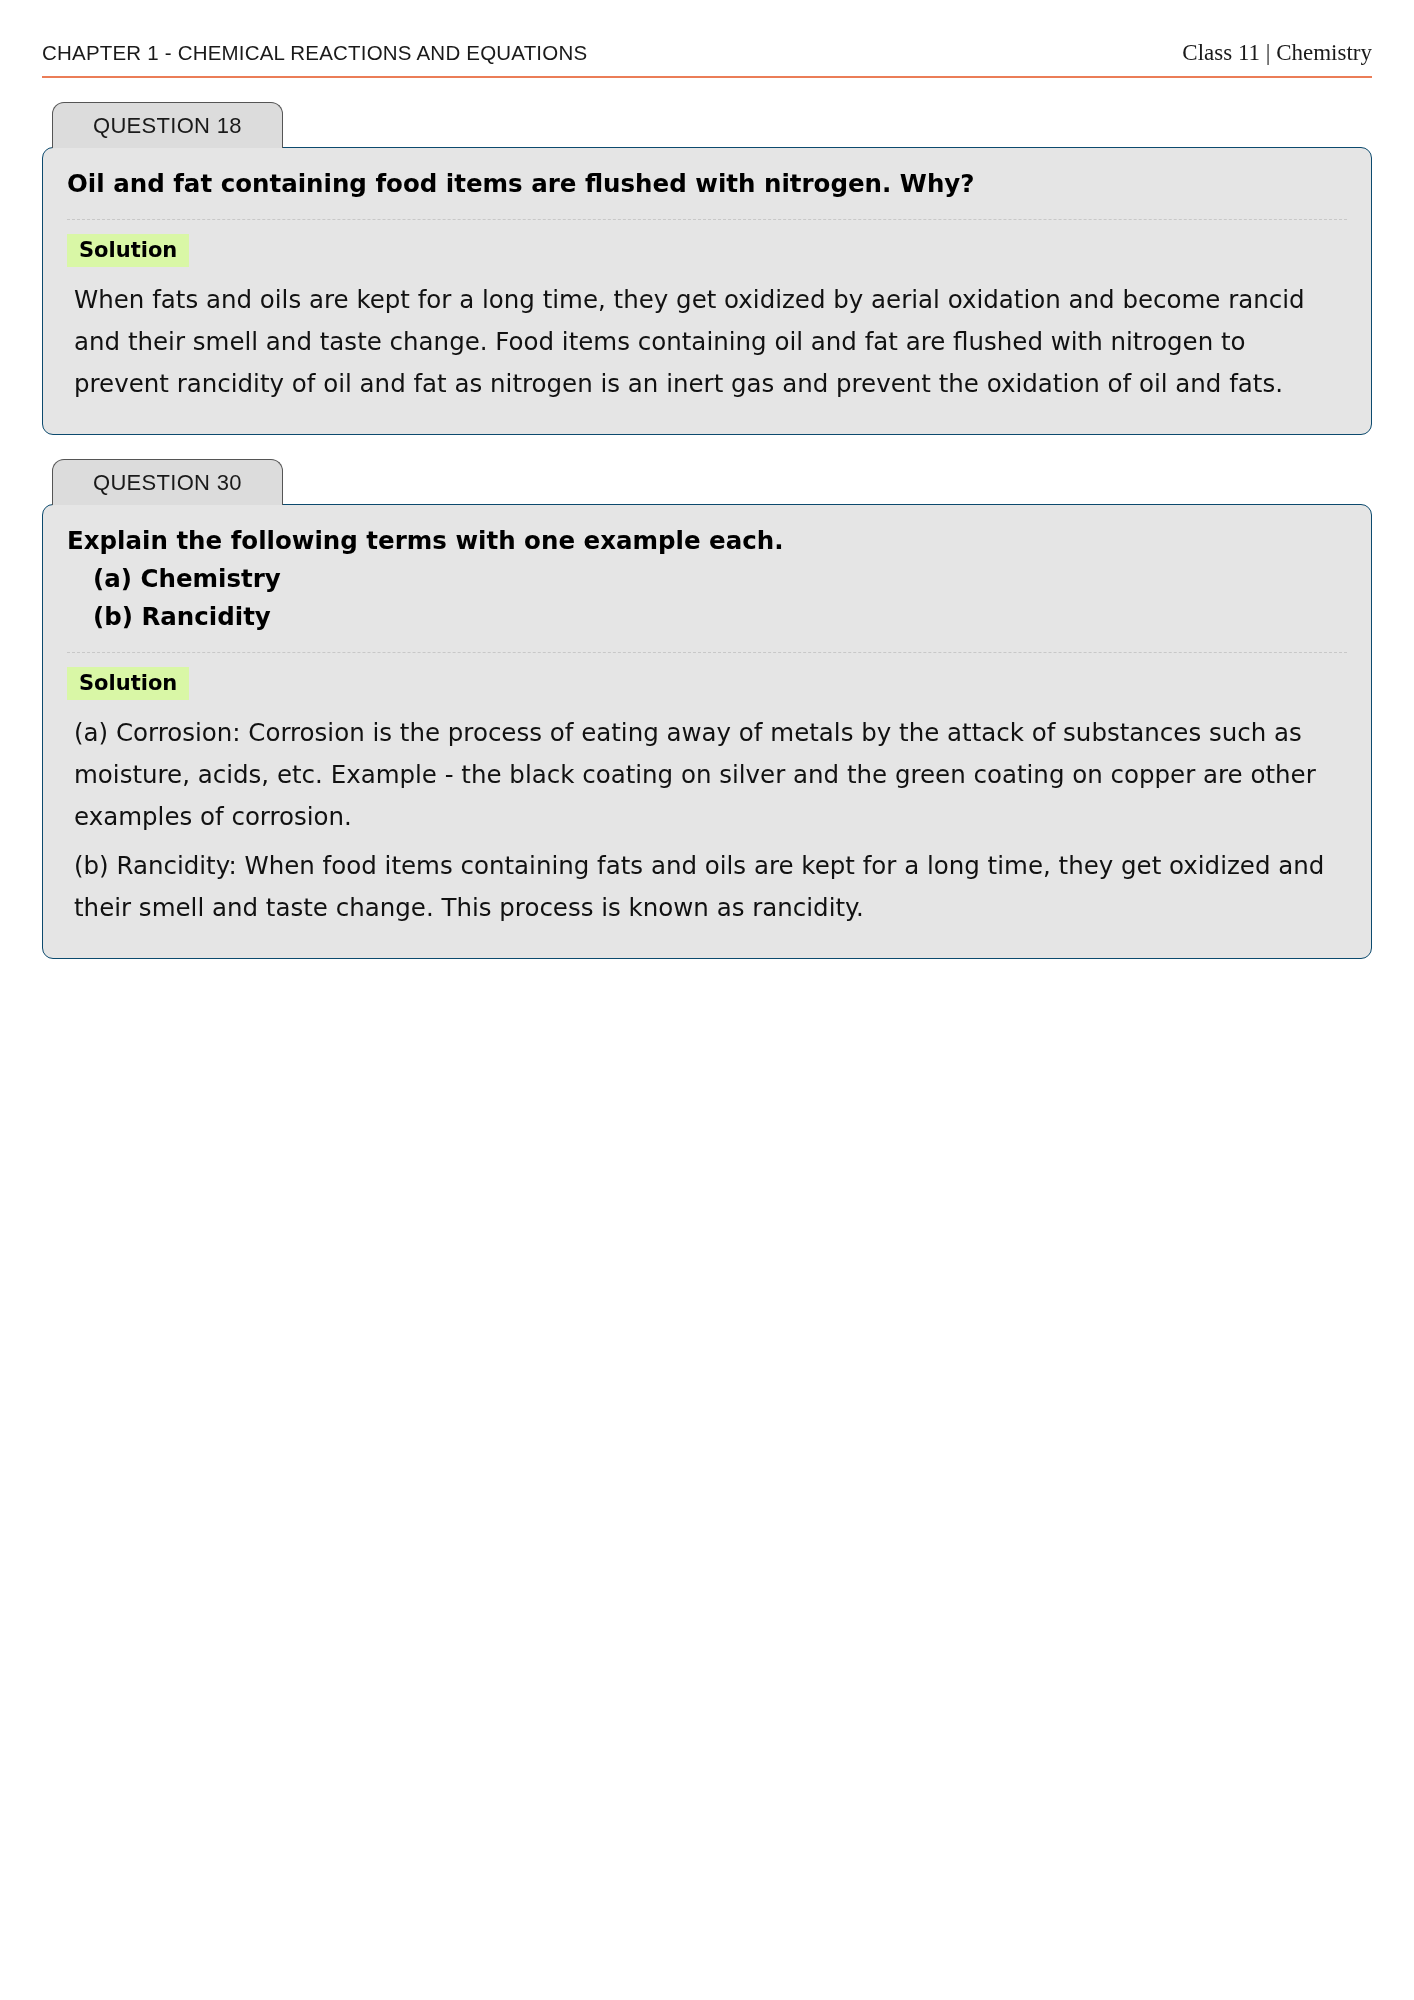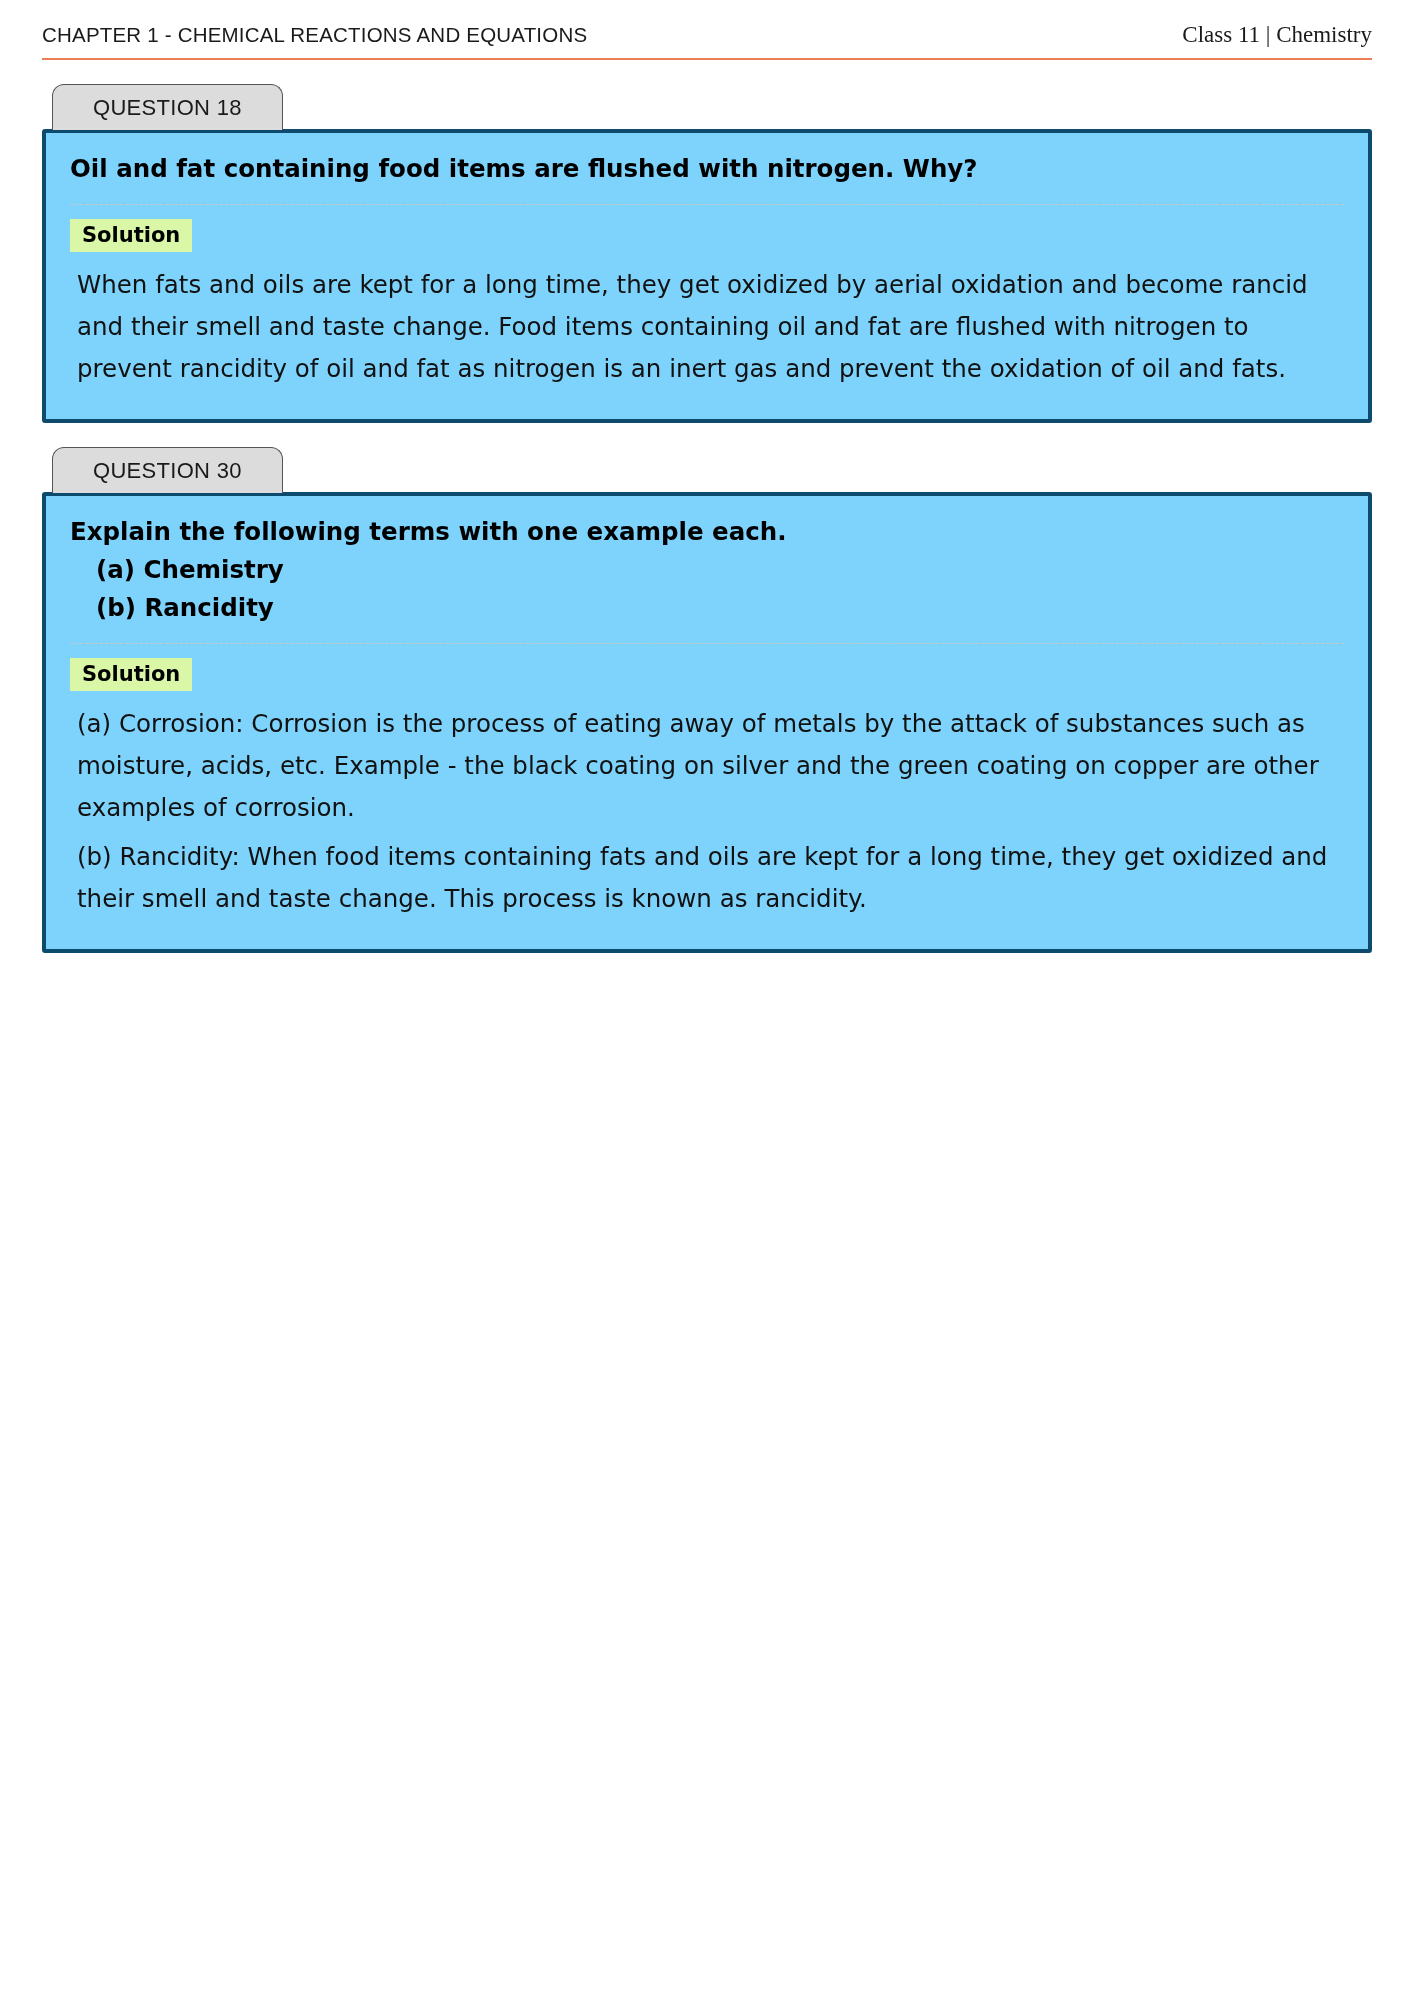--- a/index.html
+++ b/index.html
@@ -13,21 +13,21 @@
     font-family: "DejaVu Sans", sans-serif;
     color: #111111;
     position: relative;
     overflow: hidden;
   }
   .page {
     position: relative;
     width: 1414px;
     height: 2000px;
     box-sizing: border-box;
-    padding: 0 42px;
+    padding: 18px 42px;
   }
 
   
   .header {
     display: flex;
     align-items: baseline;
     justify-content: space-between;
     padding-top: 22px;
     padding-bottom: 8px;
   }
@@ -63,25 +63,25 @@
     padding: 10px 40px 9px 40px;
     font-family: "Liberation Sans", sans-serif;
     font-size: 22px;
     color: #1a1a1a;
     letter-spacing: 0.3px;
     position: relative;
     z-index: 2;
     margin-left: 10px;
   }
   .qbody {
-    border: 4px solid #0c4a6e;
-    border-radius: 3px;
+    border: 1px solid #0c4a6e;
+    border-radius: 11px;
     margin-top: -1px;
     padding: 18px 24px 22px 24px;
-    background: #7dd3fc;
+    background: #e5e5e5;
     position: relative;
     z-index: 1;
   }
   .qtext {
     font-weight: bold;
     font-size: 24.5px;
     line-height: 1.5;
     color: #000000;
   }
   .qsub {

